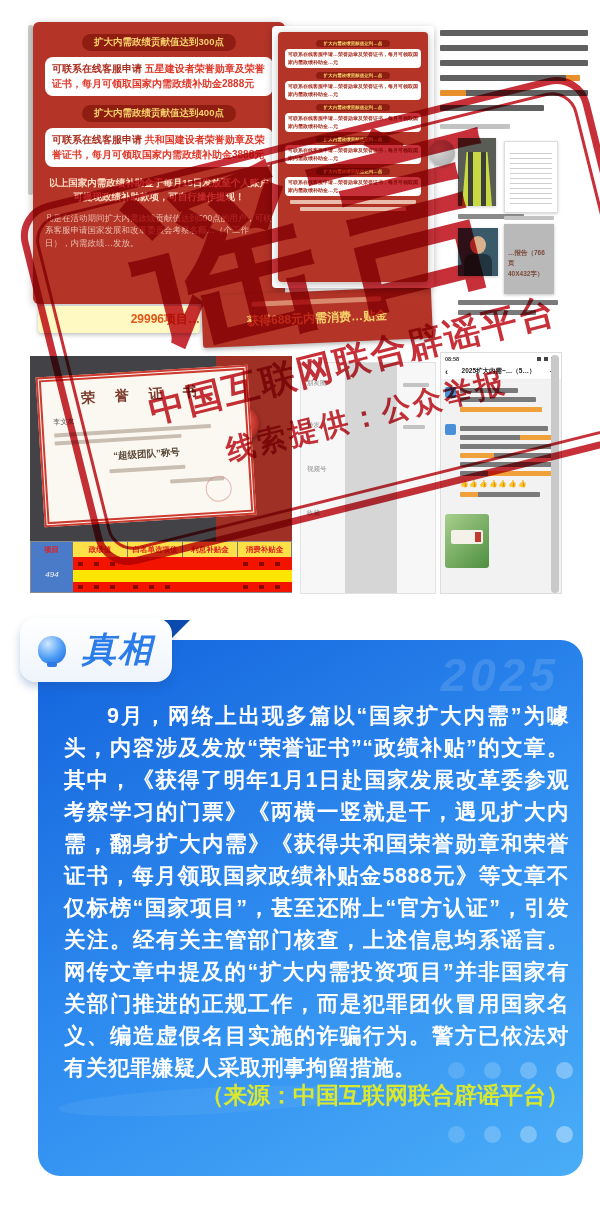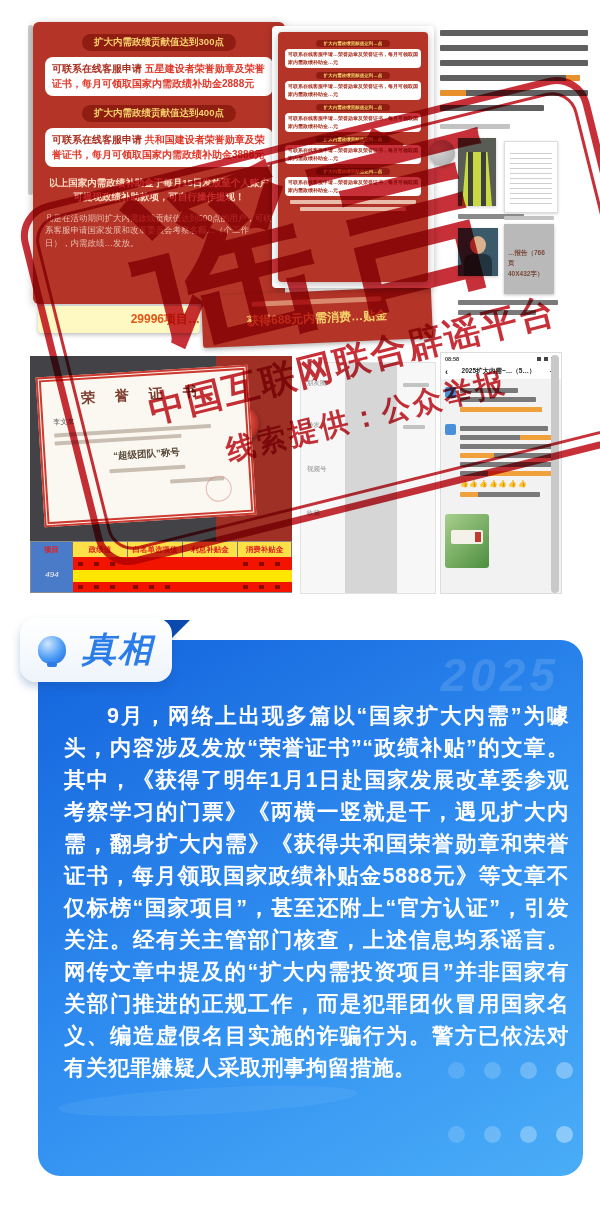--- a/index.html
+++ b/index.html
@@ -229,19 +229,20 @@
     <div class="a dot" style="left:410px;top:422px;background:rgba(255,255,255,.14);"></div>
     <div class="a dot" style="left:446px;top:422px;background:rgba(255,255,255,.18);"></div>
     <div class="a dot" style="left:482px;top:422px;background:rgba(255,255,255,.24);"></div>
     <div class="a dot" style="left:518px;top:422px;background:rgba(255,255,255,.32);"></div>
     <div class="a dot" style="left:410px;top:486px;background:rgba(255,255,255,.16);"></div>
     <div class="a dot" style="left:446px;top:486px;background:rgba(255,255,255,.22);"></div>
     <div class="a dot" style="left:482px;top:486px;background:rgba(255,255,255,.30);"></div>
     <div class="a dot" style="left:518px;top:486px;background:rgba(255,255,255,.38);"></div>
     <div class="a" style="left:20px;top:448px;width:300px;height:26px;background:rgba(255,255,255,.06);border-radius:50%;transform:rotate(-3deg);"></div>
     <div class="a truth-p" style="left:26px;top:60px;width:505px;">9月，网络上出现多篇以“国家扩大内需”为噱头，内容涉及发放“荣誉证书”“政绩补贴”的文章。其中，《获得了明年1月1日赴国家发展改革委参观考察学习的门票》《两横一竖就是干，遇见扩大内需，翻身扩大内需》《获得共和国荣誉勋章和荣誉证书，每月领取国家政绩补贴金5888元》等文章不仅标榜“国家项目”，甚至还附上“官方认证”，引发关注。经有关主管部门核查，上述信息均系谣言。网传文章中提及的“扩大内需投资项目”并非国家有关部门推进的正规工作，而是犯罪团伙冒用国家名义、编造虚假名目实施的诈骗行为。警方已依法对有关犯罪嫌疑人采取刑事拘留措施。</div>
+    <div class="a truth-src" style="left:26px;top:440px;width:505px;">（来源：中国互联网联合辟谣平台）</div>
   </div>
   <div class="a tab" style="left:20px;top:618px;width:152px;height:64px;">
     <span class="bulb"></span>
     <span class="tab-txt">真相</span>
   </div>
 
 </div>
 
 </body></html>

